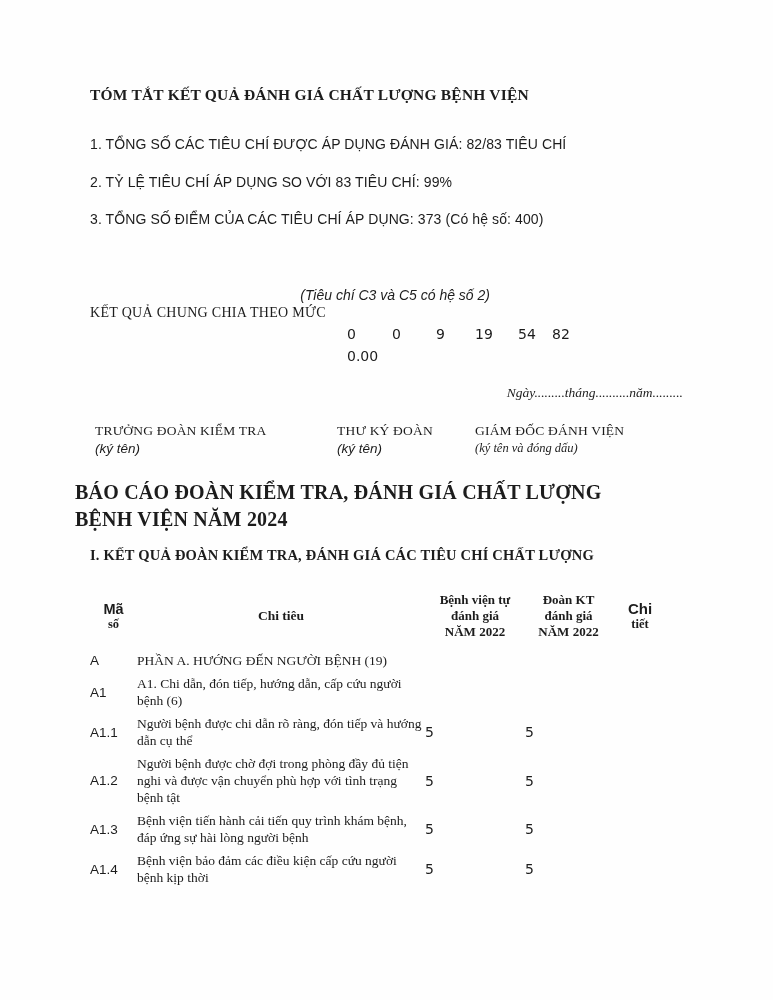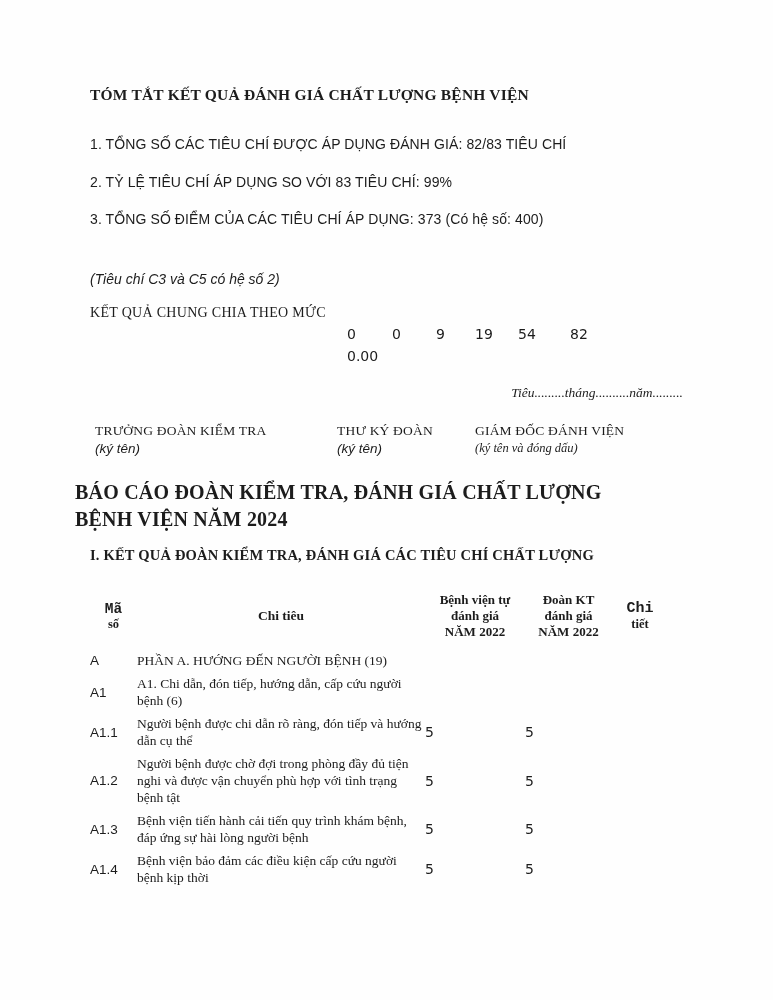--- a/index.html
+++ b/index.html
@@ -21,41 +21,42 @@
   }
   .sum-item{
     left:90px;width:630px;
     font-family:"Liberation Sans", sans-serif;
     font-size:14px;letter-spacing:.1px;
     font-stretch:condensed;
     margin-top:10px;
   }
   .i1{top:126px}.i2{top:164px}.i3{top:201px}.i4{top:237px}
   .sum-note{
-    left:90px;top:271px;width:400px;
+    left:90px;top:287px;width:400px;
     font-style:italic;font-size:14px;
     font-family:"Liberation Sans", sans-serif;
+    text-align:right;
   }
   .lv-label{
     left:90px;top:305px;width:400px;
     font-family:"Liberation Serif", serif;
     font-size:14px;letter-spacing:.3px;
   }
   .lv-row{left:0;top:326px;width:773px;height:20px;}
   .lv-row span{
     position:absolute;
     font-family:"DejaVu Sans", sans-serif;
     font-size:14px;
   }
   .lv-row span:nth-child(1){left:347px}
   .lv-row span:nth-child(2){left:392px}
   .lv-row span:nth-child(3){left:436px}
   .lv-row span:nth-child(4){left:475px}
   .lv-row span:nth-child(5){left:518px}
-  .lv-row span:nth-child(6){left:570px}
+  .lv-row span:nth-child(6){left:552px}
   .lv-avg{
     left:347px;top:348px;
     font-family:"DejaVu Sans", sans-serif;font-size:14px;
   }
 
   
   .date-line{
     right:90px;top:385px;
     font-style:italic;font-size:13.5px;
     font-family:"Liberation Serif", serif;
@@ -87,21 +88,21 @@
     left:90px;top:583px;width:578px;
     display:grid;
     grid-template-columns:47px 288px 100px 87px 56px;
     row-gap:0;
   }
   .tbl .cell{padding:3px 0;}
   .hdr{
     display:flex;flex-direction:column;justify-content:center;align-items:center;
     text-align:center;font-weight:bold;min-height:60px;padding:2px 0 6px 0;
   }
-  .hdr .l-sans{font-family:Liberation Mono, monospace;font-size:14.5px;line-height:16px;}
+  .hdr .l-sans{font-family:Liberation Sans, sans-serif;font-size:14.5px;line-height:16px;}
   .hdr .l-serif{font-family:"Liberation Serif", serif;font-size:12.5px;line-height:15px;}
   .hdr .l-hd{font-family:"Liberation Serif", serif;font-size:13px;line-height:16px;}
   .code-cell{
     font-family:"Liberation Sans", sans-serif;
     font-size:13.5px;padding-left:4px;
     display:flex;align-items:center;
   }
   .label-cell{
     font-family:"Liberation Serif", serif;
     font-size:13.5px;line-height:17px;
@@ -129,21 +130,21 @@
   <div class="abs lv-row">
     <span>0</span>
     <span>0</span>
     <span>9</span>
     <span>19</span>
     <span>54</span>
     <span>82</span>
   </div>
   <div class="abs lv-avg">0.00</div>
 
-  <div class="abs date-line">Tiêu.........tháng..........năm.........</div>
+  <div class="abs date-line">Ngày.........tháng..........năm.........</div>
 
   <div class="abs sig sig-1">
     <span class="t">TRƯỞNG ĐOÀN KIỂM TRA</span>
     <span class="s sub-sans">(ký tên)</span>
   </div>
   <div class="abs sig sig-2">
     <span class="t">THƯ KÝ ĐOÀN</span>
     <span class="s sub-sans">(ký tên)</span>
   </div>
   <div class="abs sig sig-3">

